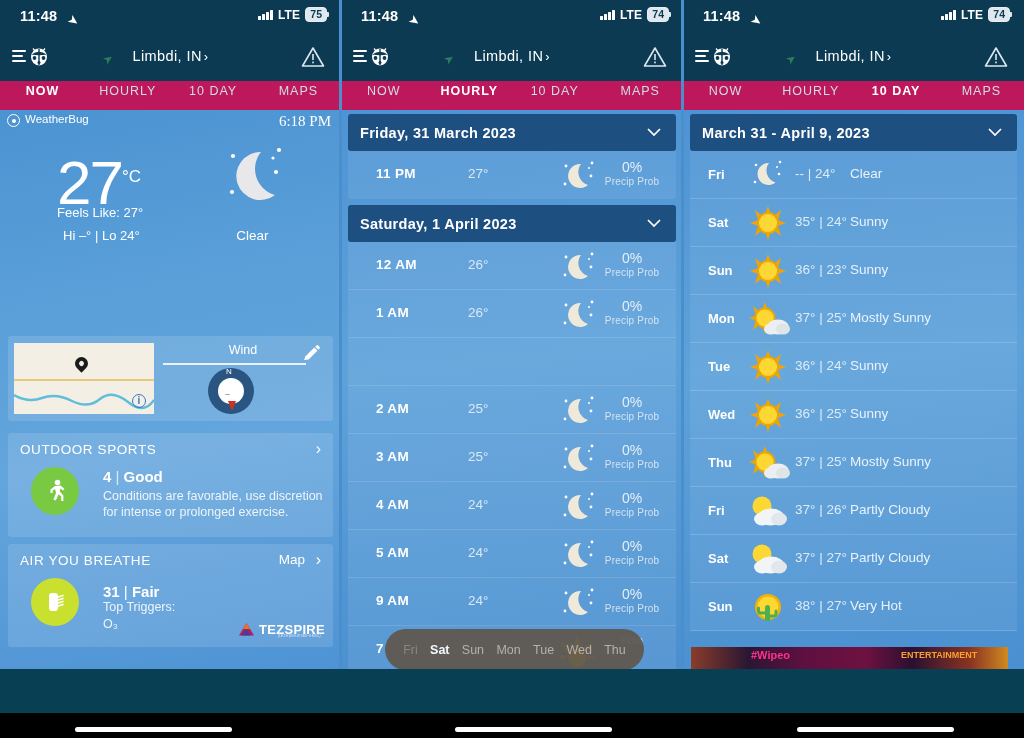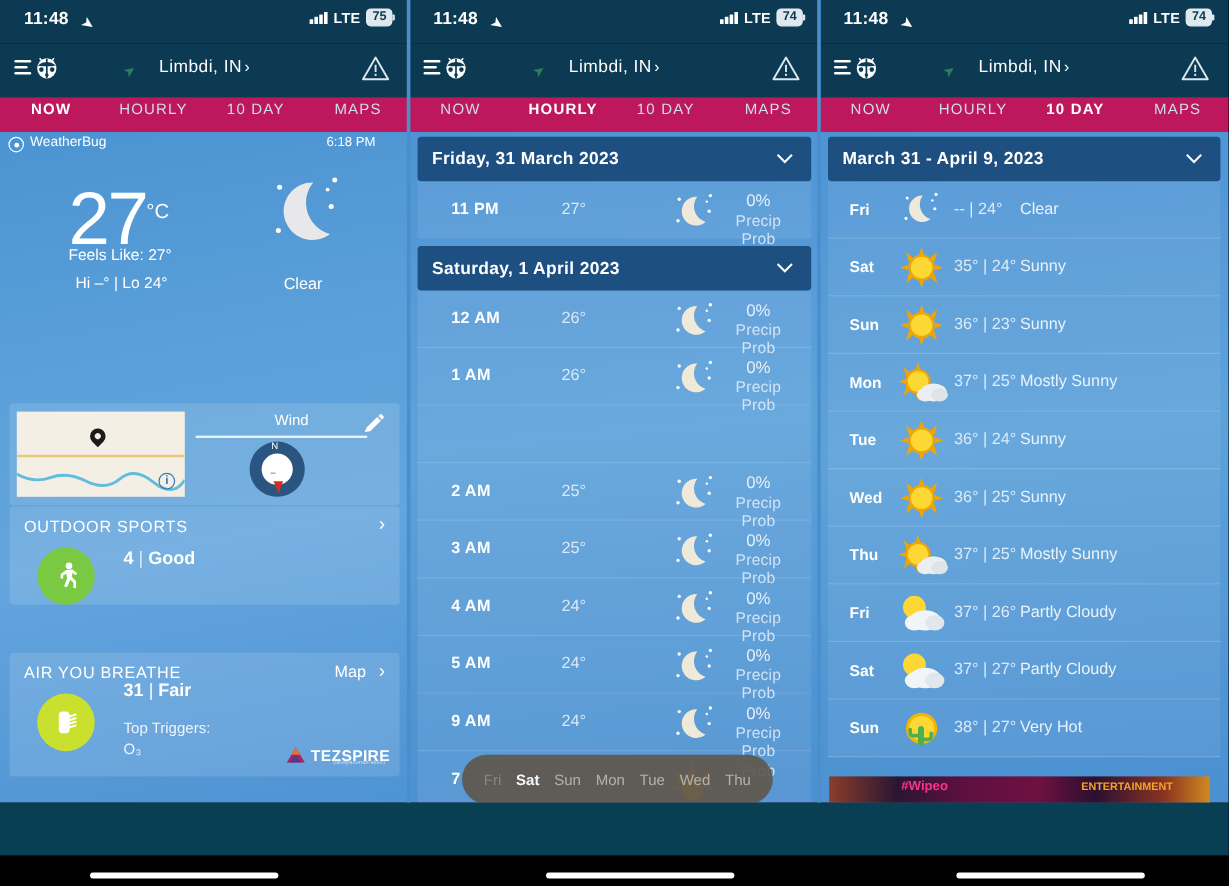--- a/index.html
+++ b/index.html
@@ -120,21 +120,21 @@
   }
   .wb-dot {
     position:absolute; left:7px; top:4px; width:13px; height:13px;
     border:1.5px solid #fff; border-radius:50%;
   }
   .wb-dot::after{
     content:""; position:absolute; left:3.5px; top:3.5px; width:4px;height:4px;
     background:#fff;border-radius:50%;
   }
   .wb-time {
-    position:absolute; right:28px; top:3px; color:#fff; font-size:11px;
+    position:absolute; right:10px; top:3px; color:#fff; font-size:15px;font-family:Liberation Serif, serif;
   }
   .cur-temp {
     position:absolute; left:57px; top:22px; color:#fff;
     font-size:62px; font-weight:300; line-height:90px; letter-spacing:-2px;
   }
   .cur-unit {
     font-size:17px; font-weight:400; vertical-align:super; letter-spacing:0;
   }
   .feels {
     position:absolute; left:57px; top:95px; color:#fff; font-size:13px;
@@ -181,42 +181,42 @@
     background:#fff; border-radius:50%;
   }
   .compass-dash { position:absolute; left:7px; top:11px; color:#7a7a7a; font-size:9px; letter-spacing:-1px;}
   .compass-needle{
     position:absolute; left:20px; top:33px; width:0;height:0;
     border-left:4px solid transparent; border-right:4px solid transparent;
     border-top:10px solid #d03020;
   }
 
   
-  .card-sports { top:312px; height:82px; }
+  .card-sports { top:323px; height:104px; }
   .card-head {
     position:absolute; left:12px; top:9px; color:#fff;
     font-size:13.5px; letter-spacing:.6px;
   }
   .card-chev { position:absolute; right:12px; top:7px; color:#fff; font-size:16px; }
   .card-map-link { position:absolute; right:28px; top:8px; color:#fff; font-size:13.5px;}
   .badge-circle {
     position:absolute; left:23px; top:34px; width:48px; height:48px;
     border-radius:50%; display:flex; align-items:center; justify-content:center;
   }
   .sports-score { position:absolute; left:95px; top:35px; color:#fff; font-size:15px; }
   .sports-score b { font-weight:bold; }
   .sports-score .sep { opacity:.75; font-weight:normal; }
   .sports-desc {
     position:absolute; left:95px; top:56px; width:230px; color:#eef4fa;
     font-size:12.5px; line-height:15.5px;
   }
 
   
   .card-air { top:434px; height:103px; }
-  .air-score { position:absolute; left:95px; top:23px; color:#fff; font-size:15px; }
+  .air-score { position:absolute; left:95px; top:39px; color:#fff; font-size:15px; }
   .air-trig { position:absolute; left:95px; top:56px; color:#eef4fa; font-size:12.5px;}
   .air-trig2 { position:absolute; left:95px; top:73px; color:#eef4fa; font-size:12.5px;}
   .tez {
     position:absolute; right:8px; bottom:10px; display:flex; align-items:flex-start; gap:4px;
   }
   .tez-word { color:#fff; font-weight:bold; font-size:13px; letter-spacing:.3px;}
   .tez-sub { position:absolute; right:4px; bottom:-1px; font-size:4.5px; color:#cfe0ee; letter-spacing:.2px;}
 
   
   .listbody {
@@ -236,21 +236,21 @@
   .hour-row {
     position:relative; height:48px;
     border-bottom:1px solid rgba(255,255,255,.12);
   }
   .hour-row:last-child{border-bottom:none;}
   .hr-time { position:absolute; left:28px; top:15px; color:#fff; font-size:13.5px; font-weight:bold; letter-spacing:.3px;}
   .hr-temp { position:absolute; left:120px; top:15px; color:#dbe8f4; font-size:13.5px;}
   .hr-ico  { position:absolute; left:200px; top:6px; }
   .hr-pp   { position:absolute; right:14px; top:8px; text-align:center; width:60px; color:#e6eef7;}
   .hr-pp .v { font-size:14px; }
-  .hr-pp .l { font-size:13px; letter-spacing:.2px; margin-top:1px; opacity:.85;}
+  .hr-pp .l { font-size:10px; letter-spacing:.2px; margin-top:1px; opacity:.85;}
   .spacer-row { height:48px; border-bottom:1px solid rgba(255,255,255,.12); }
 
   
   .pill {
     position:absolute; left:44px; top:519px; width:259px; height:41px;
     background:#60584f; opacity:.93; border-radius:21px;
     display:flex; align-items:center; justify-content:space-around;
     padding:0 12px;
   }
   .pill span { color:#b9b3ac; font-size:12.5px; }
@@ -394,20 +394,21 @@
           <svg width="26" height="26" viewBox="0 0 26 26">
               <circle cx="15.5" cy="4.5" r="2.8" fill="#fff"></circle>
               <path d="M13 8 L8.5 11.5 L8.5 15 L10.6 15 L10.6 12.6 L13.2 11.2 L14 15 L11.4 21.5 L13.8 22.4 L16.6 16.2 L19.2 18.6 L19.2 23 L21.4 23 L21.4 17.4 L17.8 13.6 L18.4 10.4 L21 12.4 L22.4 10.7 L18.4 7.6 Z" fill="#fff"></path>
             </svg>
         </div>
         <div class="sports-score">
           <b>4</b>
           <span class="sep">|</span>
           <b>Good</b>
         </div>
+        <div class="sports-desc">Conditions are favorable, use discretion for intense or prolonged exercise.</div>
       </div>
 
       <div class="card card-air">
         <div class="card-head">AIR YOU BREATHE</div>
         <span class="card-map-link">Map</span>
         <span class="card-chev">›</span>
         <div class="badge-circle" style="background:#c9e02e">
           <svg width="26" height="26" viewBox="0 0 26 26">
               <rect x="7" y="4" width="9" height="18" rx="3" fill="#fff"></rect>
               <path d="M16 8 L21 6.5 M16 11 L21 9.5 M16 14 L21 12.5 M16 17 L21 15.5" stroke="#fff" stroke-width="1.7" fill="none" stroke-linecap="round"></path>

